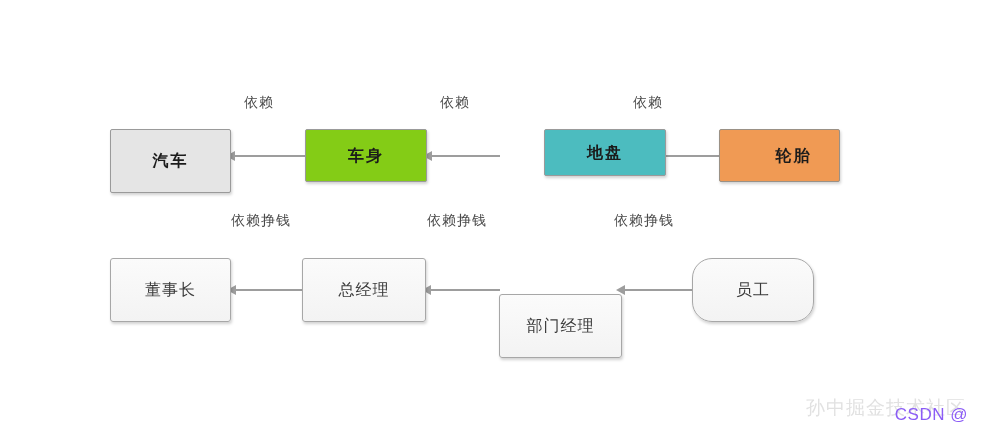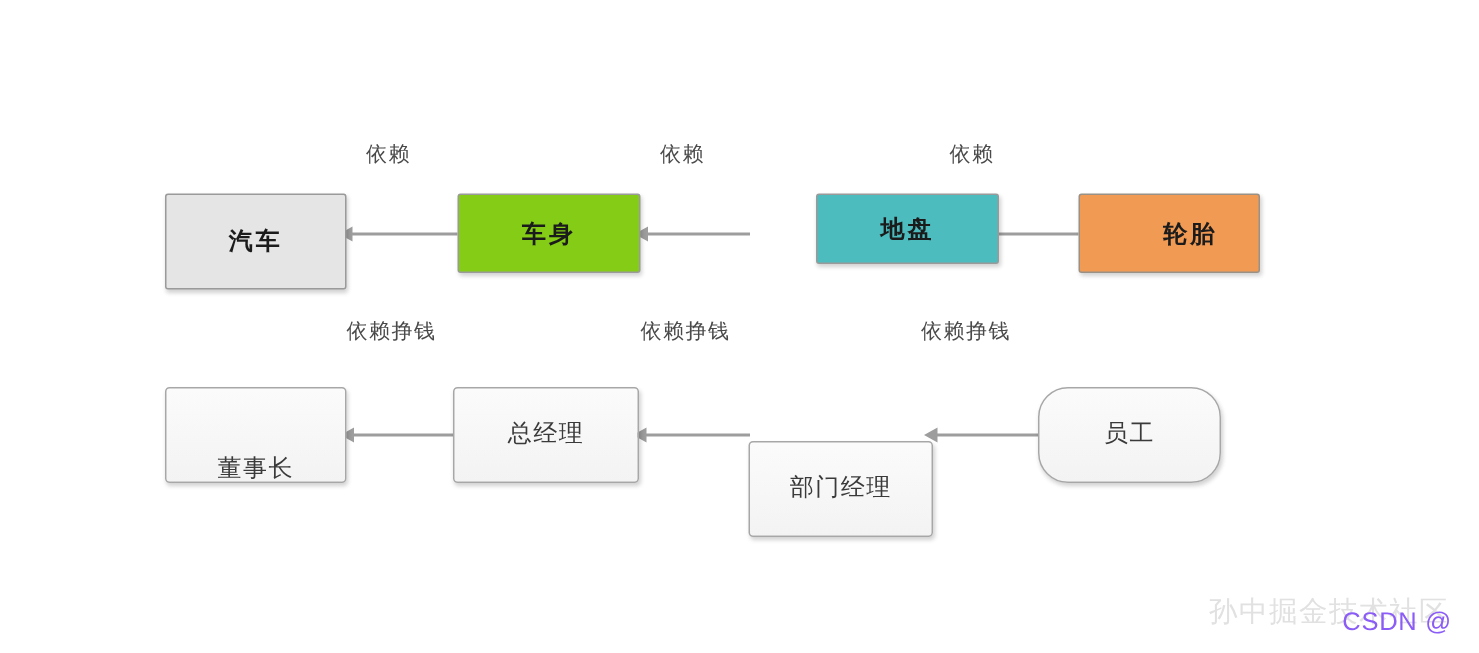--- a/index.html
+++ b/index.html
@@ -158,21 +158,21 @@
 
     <div class="conn" style="left:232px; top:289px; width:70px;"></div>
     <div class="arrowhead" style="left:227px; top:285px;"></div>
 
     <div class="conn" style="left:427px; top:289px; width:73px;"></div>
     <div class="arrowhead" style="left:422px; top:285px;"></div>
 
     <div class="conn" style="left:621px; top:289px; width:71px;"></div>
     <div class="arrowhead" style="left:616px; top:285px;"></div>
 
-    <div class="node plain" style="left:110px; top:258px; width:121px; height:64px;align-items:flex-end;">
+    <div class="node plain" style="left:110px; top:258px; width:121px; height:64px;">
       <span class="node-label">董事长</span>
     </div>
 
     <div class="node plain" style="left:302px; top:258px; width:124px; height:64px;text-align:center;">
       <span class="node-label">总经理</span>
     </div>
 
     <div class="node plain" style="left:499px; top:258px; width:123px; height:64px;margin-top:36px;">
       <span class="node-label">部门经理</span>
     </div>

